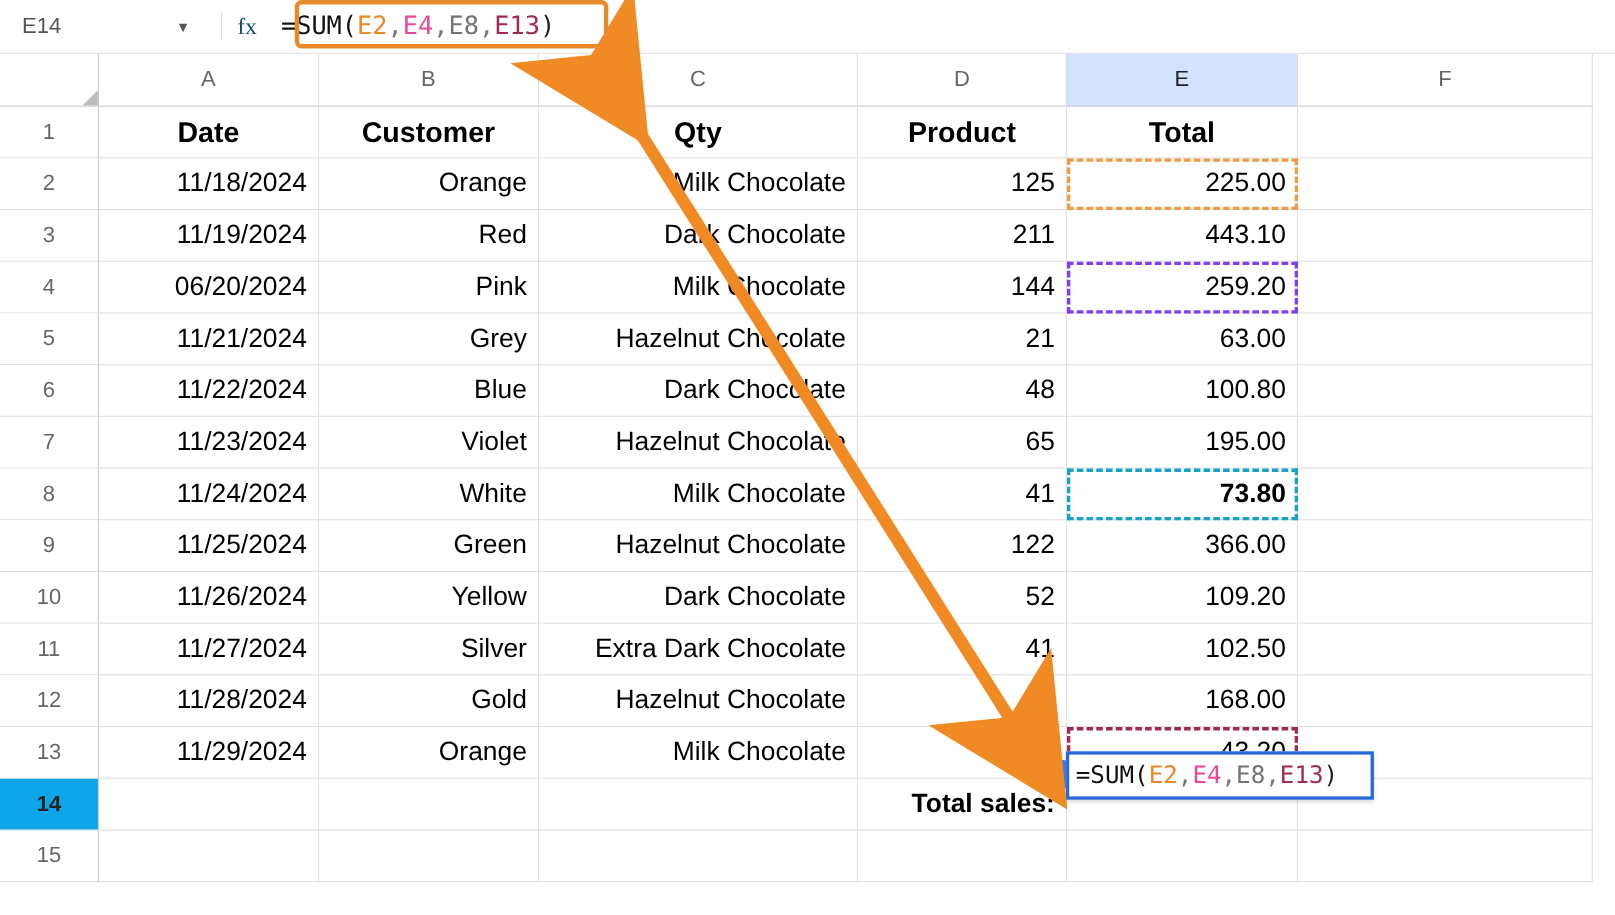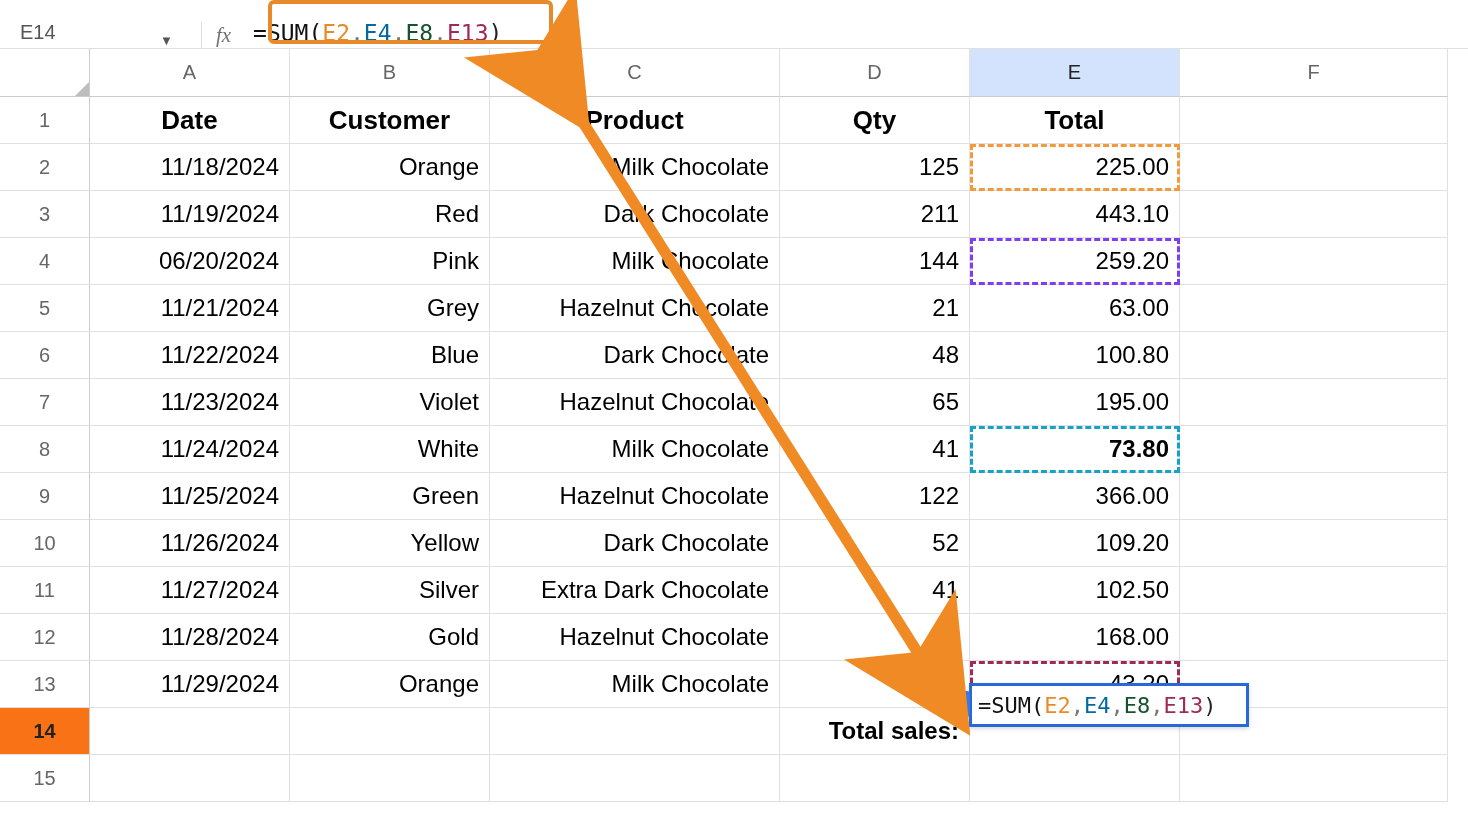--- a/index.html
+++ b/index.html
@@ -1,31 +1,31 @@
 <!DOCTYPE html>
 <html><head>
 <meta charset="utf-8">
 <style>
   * { box-sizing: border-box; margin: 0; padding: 0; }
   body { font-family: Arial, sans-serif; background: #fff; position: relative; width:1468px; height:832px; overflow:hidden; }
 
   .topbar {
-    display: flex; align-items: flex-end; height: 49px;
+    display: flex; align-items: center; height: 49px;
     border-bottom: 1px solid #e0e0e0; background:#fff;
     position: relative;
   }
   .name-box {
     width: 90px; padding: 4px 10px; font-size: 20px; color: #555;
     margin-left: 10px;
   }
   .dropdown-arrow {
     color: #555; font-size: 13px; padding: 0 18px 0 60px; cursor: pointer;
   }
   .vsep { width:1px; height:26px; background:#ddd; margin:0 10px; }
-  .fx { font-style: italic; font-family: 'Times New Roman', serif; font-size: 21px; color: #737373; margin: 0 14px 0 4px; }
+  .fx { font-family: 'Times New Roman', serif; font-size: 21px; color: #0c4a6e; margin: 0 14px 0 4px; }
   .formula-bar {
     font-family: 'Consolas','Menlo',monospace; font-size: 23px;
     padding: 2px 8px; min-width: 260px;
   }
   .formula-callout {
     position:absolute; left:268px; top:0px; width:285px; height:44px;
     border:4px solid #e8892a; border-radius:6px;
   }
 
   .grid { position: relative; }
@@ -49,21 +49,21 @@
     border-right:1px solid #e0e0e0; border-bottom:1px solid #ccc;
     display:flex; align-items:center; justify-content:center;
     font-size:20px; color:#666;
   }
   .ch.active { background:#d3e2fd; color:#222; }
   .rh {
     border-right:1px solid #ccc; border-bottom:1px solid #e0e0e0;
     display:flex; align-items:center; justify-content:center;
     font-size:20px; color:#666; background:#fff;
   }
-  .rh.active { background:#f97316; color:#222; font-weight:bold; }
+  .rh.active { background:#0ea5e9; color:#222; font-weight:bold; }
   .cell {
     border-right:1px solid #e0e0e0; border-bottom:1px solid #e0e0e0;
     display:flex; align-items:center; font-size:24px; padding:0 10px;
     position: relative;
   }
   .hdr { font-weight:700; font-size:26px; }
   .hdr.center { justify-content:center;text-align:center; }
   .r { justify-content:flex-end; }
   .center { justify-content:center; }
   .bold { font-weight:700; }
@@ -85,22 +85,22 @@
   .edit-cell .hint {
     width:24px;height:26px;margin-left:-26px;margin-top:-2px;
     background:#3a78e6;color:#fff;font-weight:700;font-size:17px;
     display:flex;align-items:center;justify-content:center;border-radius:3px;
   }
   .edit-cell .content {
     font-family:'Consolas','Menlo',monospace;font-size:22px;padding:0 8px;
   }
   .tok-fn{color:#111}
   .tok-e2{color:#e8892a}
-  .tok-e4{color:#0369a1}
-  .tok-e8{color:#14532d}
+  .tok-e4{color:#ec4899}
+  .tok-e8{color:#737373}
   .tok-e13{color:#a02a55}
   .tok-pn{color:#222}
   .tok-cm{color:#777}
 
   svg.arrow { position:absolute; left:0; top:0; pointer-events:none; z-index:10; }
 </style>
 </head>
 <body>
 
 <div class="topbar">
@@ -122,22 +122,22 @@
     <div class="ch">C</div>
     <div class="ch">D</div>
     <div class="ch active">E</div>
     <div class="ch">F</div>
   </div>
 
   <div class="data-row">
     <div class="rh">1</div>
     <div class="cell hdr center">Date</div>
     <div class="cell hdr center">Customer</div>
+    <div class="cell hdr center">Qty</div>
     <div class="cell hdr center">Product</div>
-    <div class="cell hdr center">Qty</div>
     <div class="cell hdr center">Total</div>
     <div class="cell"></div>
   </div>
 
   <div id="datarows">
       <div class="data-row">
         <div class="rh">2</div>
         <div class="cell r">11/18/2024</div>
         <div class="cell r">Orange</div>
         <div class="cell r">Milk Chocolate</div>

